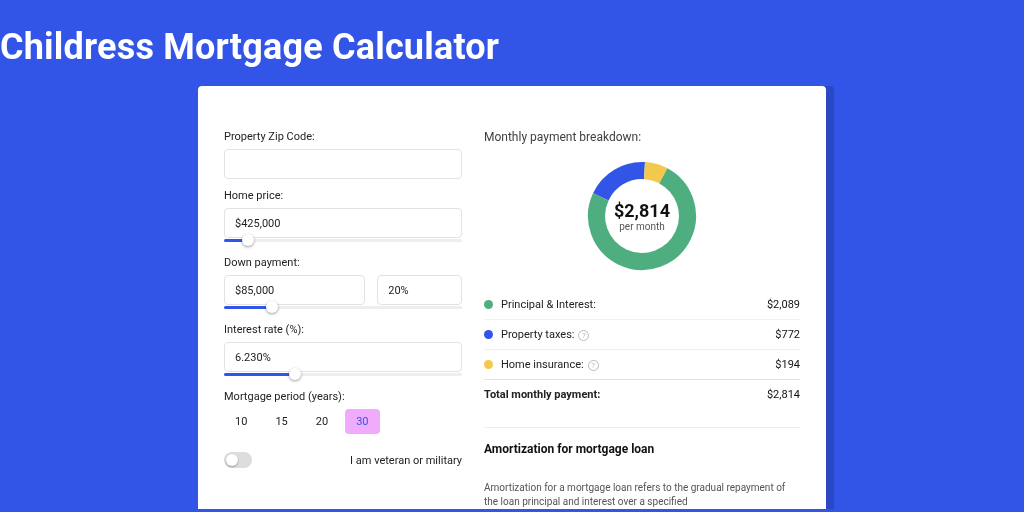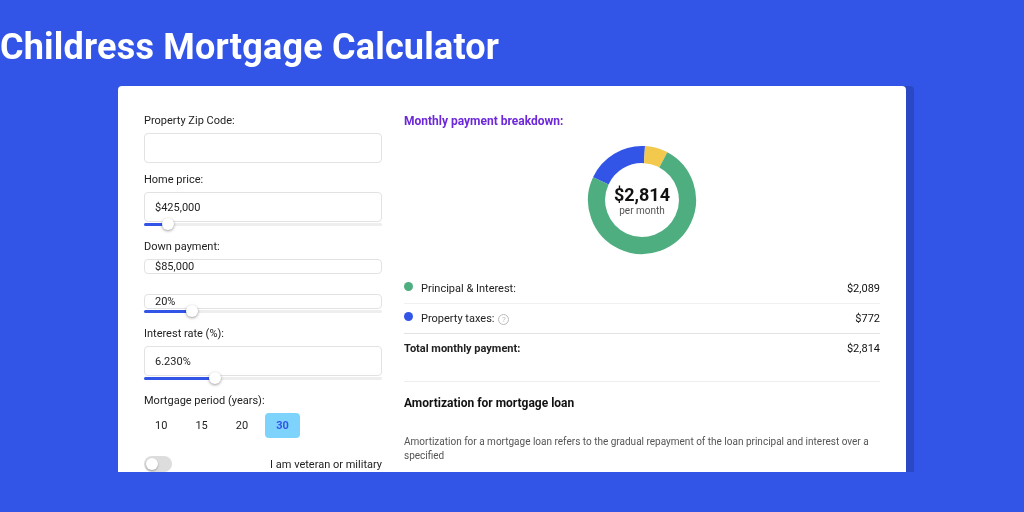--- a/index.html
+++ b/index.html
@@ -1,51 +1,51 @@
 <!DOCTYPE html>
 <html><head>
 <meta charset="utf-8">
 <style>
   * { box-sizing: border-box; margin: 0; padding: 0; font-family: -apple-system, BlinkMacSystemFont, "Segoe UI", Roboto, Helvetica, Arial, sans-serif; }
   body { width: 1024px; height: 512px; background: #3355e7; overflow: hidden; }
   .page-title { color: #fff; font-size: 36px; font-weight: 700; padding: 26px 0 18px 0; letter-spacing: 0.2px; }
-  .panel-wrap { margin: 0 auto; width: 788px; background: #fff; border-radius: 4px 4px 0 0; padding: 28px 26px 0 26px;
+  .panel-wrap { margin: 0 auto; width: 628px; background: #fff; border-radius: 4px 4px 0 0; padding: 44px 26px 0 26px;
     box-shadow: 8px 0 0 rgba(0,0,0,0.15); }
   .cols { display: flex; gap: 22px; }
   .left { width: 238px; }
   .right { flex: 1; }
   .field-label { font-size: 11px; color: #222; margin-bottom: 6px; margin-top: 10px; }
   .field-label:first-child { margin-top: 0; }
   .text-input { width: 100%; height: 30px; border: 1px solid #e2e2e2; border-radius: 4px; font-size: 11px;
     padding: 0 10px; color: #222; outline: none; }
-  .row-2 { display: flex; gap: 20px; flex-direction: column; }
+  .row-2 { display: flex; gap: 12px; }
   .row-2 .text-input:first-child { flex: 1.9; }
   .row-2 .text-input:last-child { flex: 1; }
   .slider { position: relative; height: 10px; margin-top: -2px; }
   .slider .track { position: absolute; left: 0; right: 0; top: 3px; height: 3px; background: #eee; border-radius: 2px; }
   .slider .fill { position: absolute; left: 0; top: 3px; height: 3px; background: #3355e7; border-radius: 2px; }
   .slider .thumb { position: absolute; top: -2px; width: 12px; height: 12px; background: #fff; border-radius: 50%;
     box-shadow: 0 1px 3px rgba(0,0,0,0.4); transform: translateX(-50%); }
   .period-row { display: flex; gap: 6px; margin-top: 2px; align-items: flex-end; }
   .period-btn { padding: 5px 10px; font-size: 11px; border: 1px solid transparent; background: #fff;
     border-radius: 4px; cursor: pointer; color: #222; }
-  .period-btn.active { background: #7dd3fc; color: #3355e7; font-weight: 700; }
+  .period-btn.active { background: #f0abfc; color: #3355e7; font-weight: 400; }
   .toggle-row { display: flex; align-items: center; gap: 8px; margin-top: 18px; font-size: 11px; color: #222; justify-content: space-between; }
   .toggle { width: 28px; height: 16px; background: #ddd; border-radius: 10px; position: relative; }
   .toggle::after { content: ""; position: absolute; left: 2px; top: 2px; width: 12px; height: 12px; background: #fff;
     border-radius: 50%; box-shadow: 0 1px 2px rgba(0,0,0,0.3); }
-  .right h4 { font-size: 12px; font-weight: 700; color: #6d28d9; margin-bottom: 12px; }
+  .right h4 { font-size: 12px; font-weight: 400; color: #404040; margin-bottom: 12px; }
   .donut-wrap { display: flex; justify-content: center; margin-bottom: 14px; }
   .donut { position: relative; width: 120px; height: 120px; }
   .donut svg { width: 120px; height: 120px; display: block; }
   .donut-center { position: absolute; inset: 0; display: flex; flex-direction: column; align-items: center;
     justify-content: center; }
   .donut-center .amt { font-size: 18px; font-weight: 700; color: #111; }
   .donut-center .sub { font-size: 10px; color: #555; }
-  .brk-row { display: flex; border-top: 1px solid #f0f0f0; padding: 8px 0; font-size: 11px; }
+  .brk-row { display: flex; align-items: center; border-top: 1px solid #f0f0f0; padding: 8px 0; font-size: 11px; }
   .brk-row:first-of-type { border-top: none; }
   .brk-row .dot { width: 9px; height: 9px; border-radius: 50%; margin-right: 8px; }
   .brk-row .lbl { flex: 1; color: #222; }
   .brk-row .val { font-weight: 400; color: #111; }
   .brk-row.total { border-top: 1px solid #e2e2e2; font-weight: 700; }
   .info { display: inline-block; width: 11px; height: 11px; border: 1px solid #bbb; border-radius: 50%; color: #bbb;
     font-size: 8px; line-height: 10px; text-align: center; margin-left: 4px; }
   .amort { margin-top: 18px; border-top: 1px solid #eee; padding-top: 14px; }
   .amort h5 { font-size: 12px; font-weight: 700; color: #111; margin-bottom: 25px; }
   .amort p { font-size: 10px; color: #555; line-height: 1.4; }
@@ -124,20 +124,25 @@
           <div class="brk-row">
             <span class="dot" style="background: rgb(79, 174, 127);"></span>
             <span class="lbl">Principal &amp; Interest:</span>
             <span class="val">$2,089</span>
           </div>
           <div class="brk-row">
             <span class="dot" style="background: rgb(51, 85, 231);"></span>
             <span class="lbl">Property taxes:<span class="info">?</span></span>
             <span class="val">$772</span>
           </div>
+          <div class="brk-row">
+            <span class="dot" style="background: rgb(242, 201, 76);"></span>
+            <span class="lbl">Home insurance:<span class="info">?</span></span>
+            <span class="val">$194</span>
+          </div>
         </div>
 
       <div class="brk-row total">
 
         <span class="lbl">Total monthly payment:</span>
         <span class="val">$2,814</span>
       </div>
 
       <div class="amort">
         <h5>Amortization for mortgage loan</h5>

